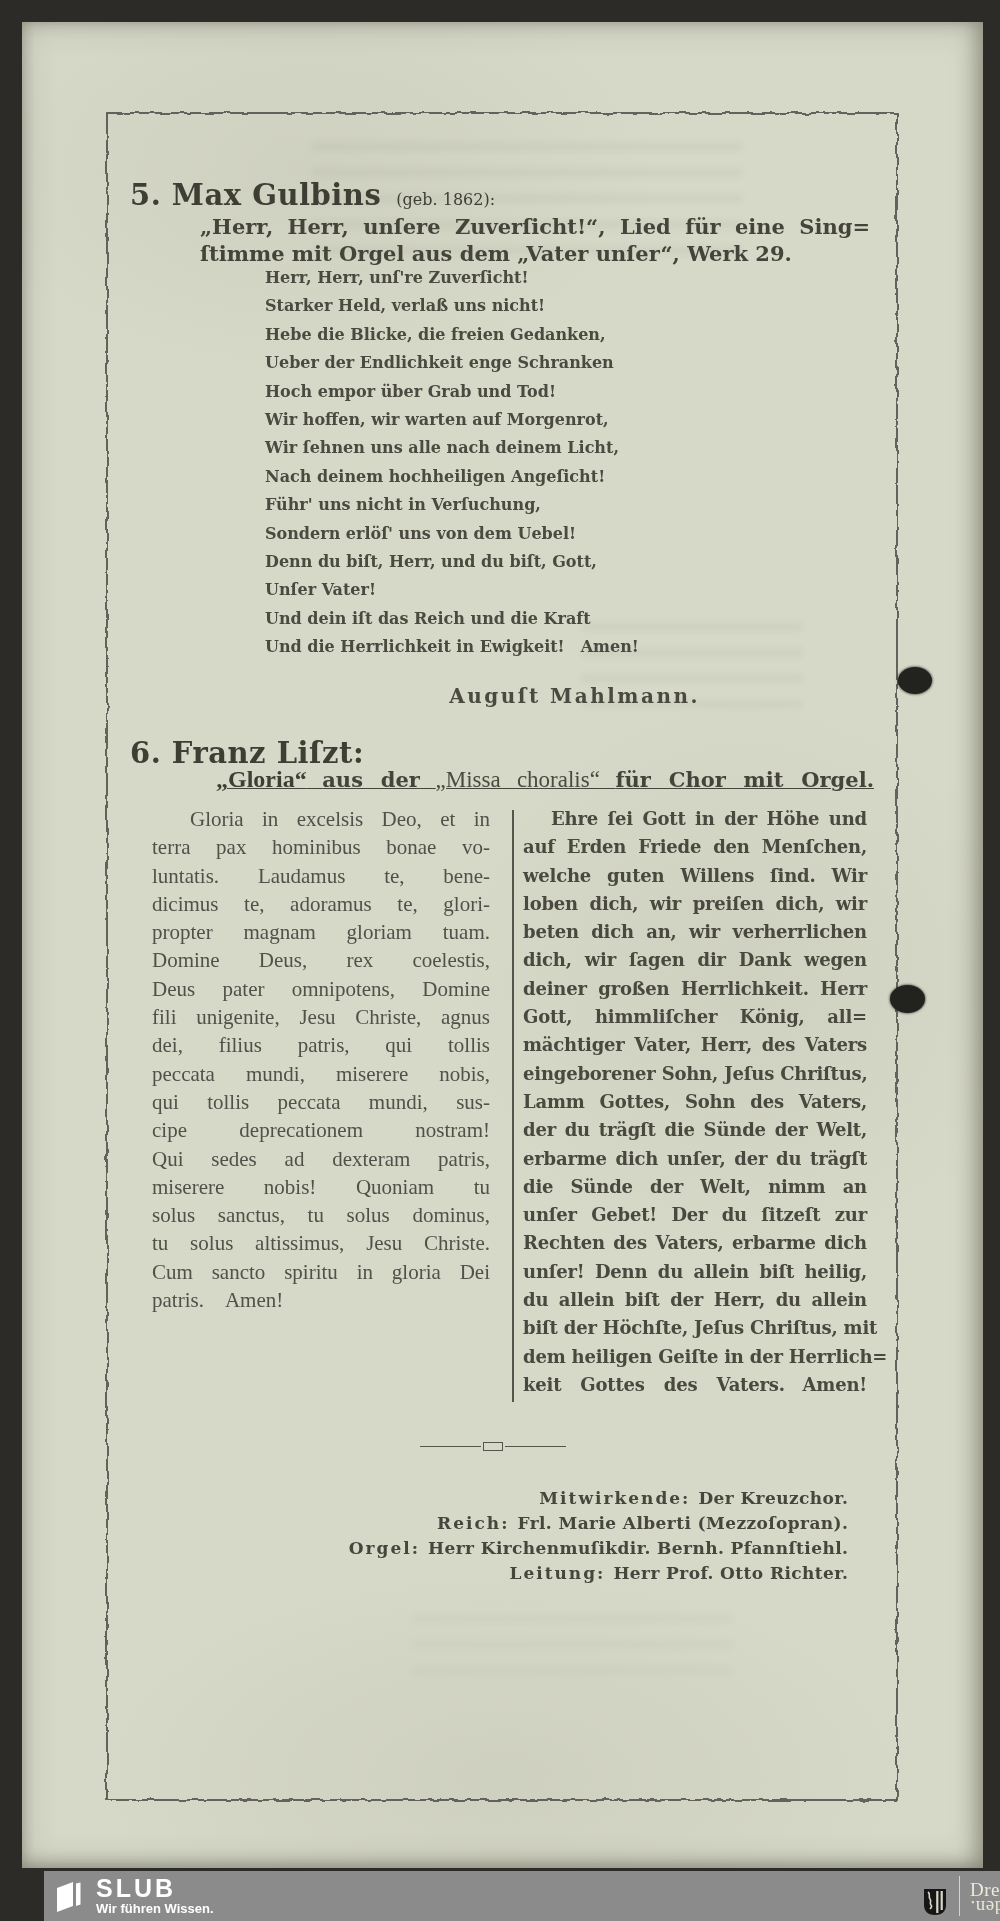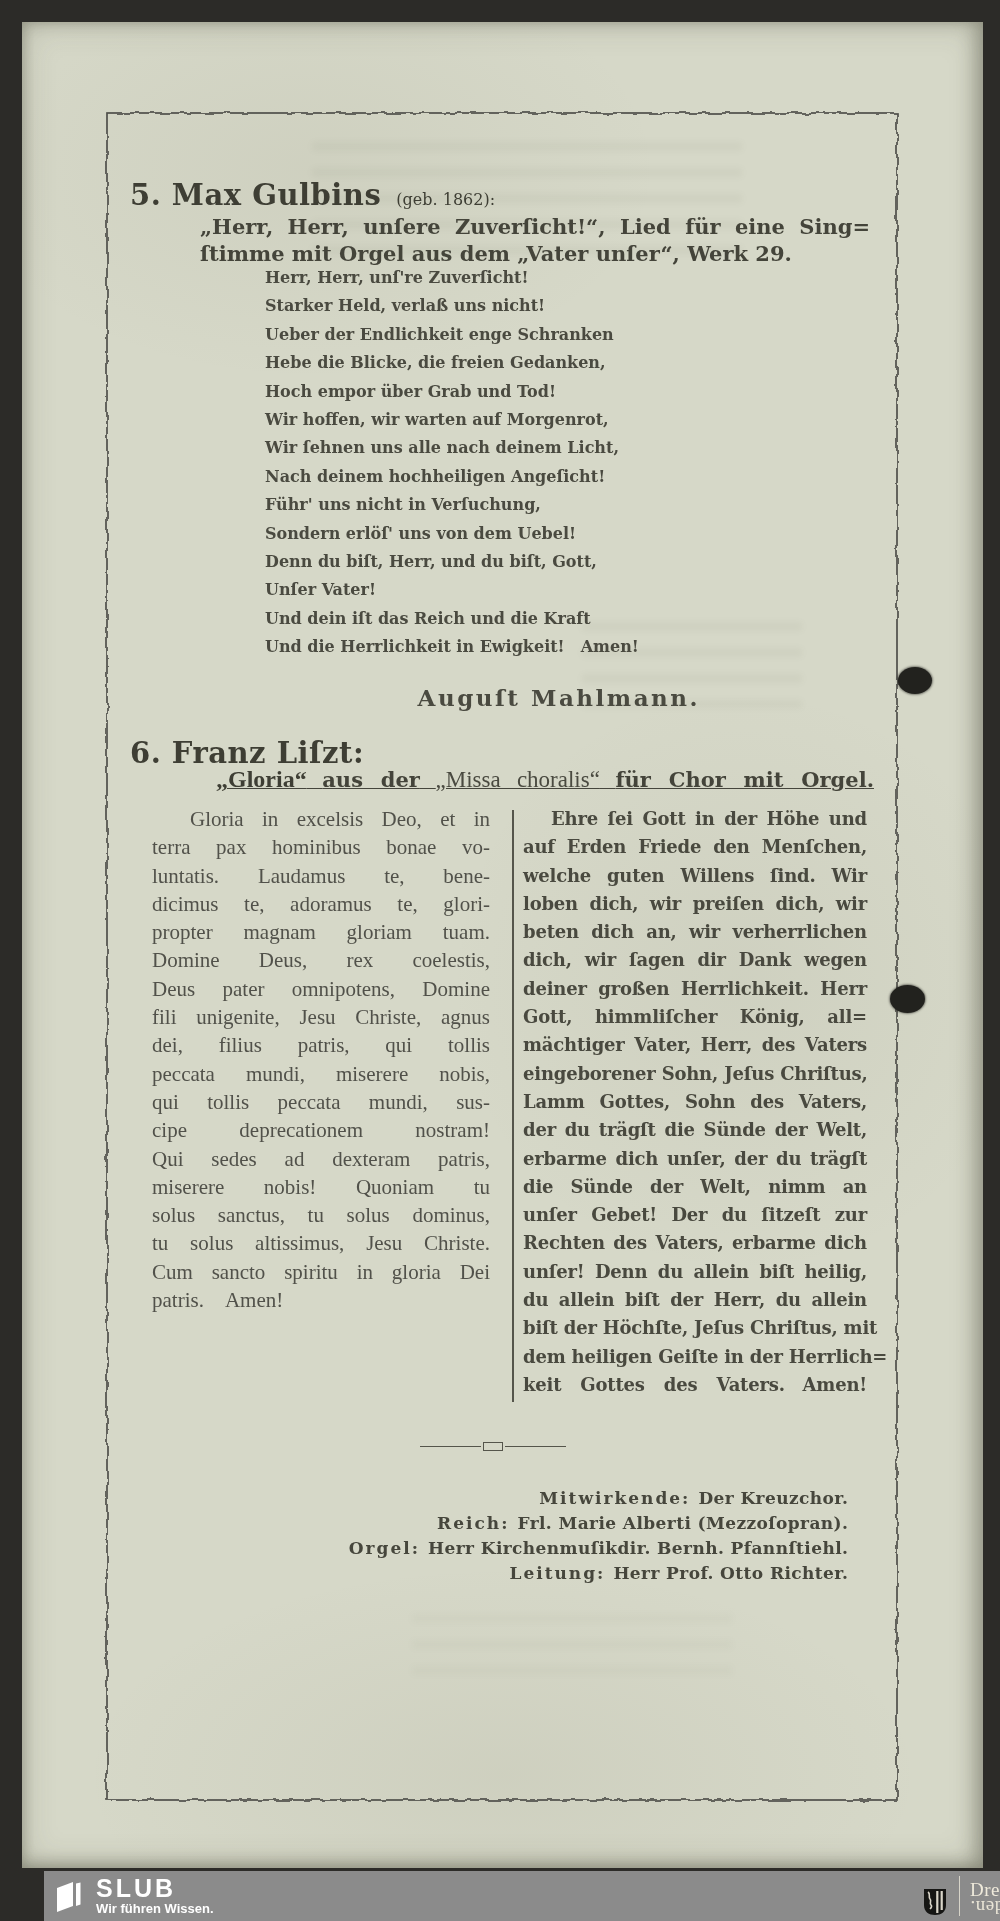--- a/index.html
+++ b/index.html
@@ -27,21 +27,21 @@
   
   .h-item{position:absolute;left:108px;white-space:nowrap;color:#3e3e34;}
   .h-item .hmain{font-size:29px;font-weight:bold;letter-spacing:.5px;}
   .h-item .hnote{font-size:16px;margin-left:10px;}
   .worktitle5{position:absolute;left:178px;top:191px;width:670px;font-size:21px;font-weight:bold;line-height:27px;color:#44443a;}
   .worktitle5 .wtline{white-space:nowrap;}
   .worktitle5 .wtline:first-child{text-align:justify;text-align-last:justify;}
   .poem{position:absolute;left:243px;top:242px;width:430px;font-size:16px;font-weight:bold;line-height:28.4px;color:#4a4a40;}
   .poem .poemline{white-space:nowrap;}
   .poet{position:absolute;left:380px;top:662px;width:298px;text-align:right;
-        font-size:23px;font-weight:bold;letter-spacing:2.5px;color:#4a4a40;white-space:nowrap;}
+        font-size:20px;font-weight:bold;letter-spacing:2.5px;color:#4a4a40;white-space:nowrap;}
   
   .worktitle6{position:absolute;left:194px;top:744px;width:658px;white-space:nowrap;
               text-align:justify;text-align-last:justify;color:#40403б;text-decoration:underline;}
   .seg-roman-b{font-family:"Liberation Serif",serif;font-size:24px;font-weight:bold;color:#3e3e34;}
   .seg-frak{font-size:21px;font-weight:bold;color:#44443a;}
   .seg-roman{font-family:"Liberation Serif",serif;font-size:23px;color:#4a4a40;}
   .latincol{position:absolute;left:130px;top:783px;width:338px;
             font-family:"Liberation Serif",serif;font-size:21px;line-height:28.3px;color:#51514a;}
   .latincol > div{white-space:nowrap;text-align:justify;}
   .latincol > div:not(:last-child){text-align-last:justify;}
@@ -101,22 +101,22 @@
         <span class="hmain">5. Max Gulbins</span>
         <span class="hnote">(geb. 1862):</span>
       </div>
       <div class="worktitle5">
           <div class="wtline">„Herr, Herr, unſere Zuverſicht!“, Lied für eine Sing=</div>
           <div class="wtline">ſtimme mit Orgel aus dem „Vater unſer“, Werk 29.</div>
         </div>
       <div class="poem">
           <div class="poemline">Herr, Herr, unſ're Zuverſicht!</div>
           <div class="poemline">Starker Held, verlaß uns nicht!</div>
+          <div class="poemline">Hebe die Blicke, die freien Gedanken,</div>
           <div class="poemline">Ueber der Endlichkeit enge Schranken</div>
-          <div class="poemline">Hebe die Blicke, die freien Gedanken,</div>
           <div class="poemline">Hoch empor über Grab und Tod!</div>
           <div class="poemline">Wir hoffen, wir warten auf Morgenrot,</div>
           <div class="poemline">Wir ſehnen uns alle nach deinem Licht,</div>
           <div class="poemline">Nach deinem hochheiligen Angeſicht!</div>
           <div class="poemline">Führ' uns nicht in Verſuchung,</div>
           <div class="poemline">Sondern erlöſ' uns von dem Uebel!</div>
           <div class="poemline">Denn du biſt, Herr, und du biſt, Gott,</div>
           <div class="poemline">Unſer Vater!</div>
           <div class="poemline">Und dein iſt das Reich und die Kraft</div>
           <div class="poemline">Und die Herrlichkeit in Ewigkeit! Amen!</div>

